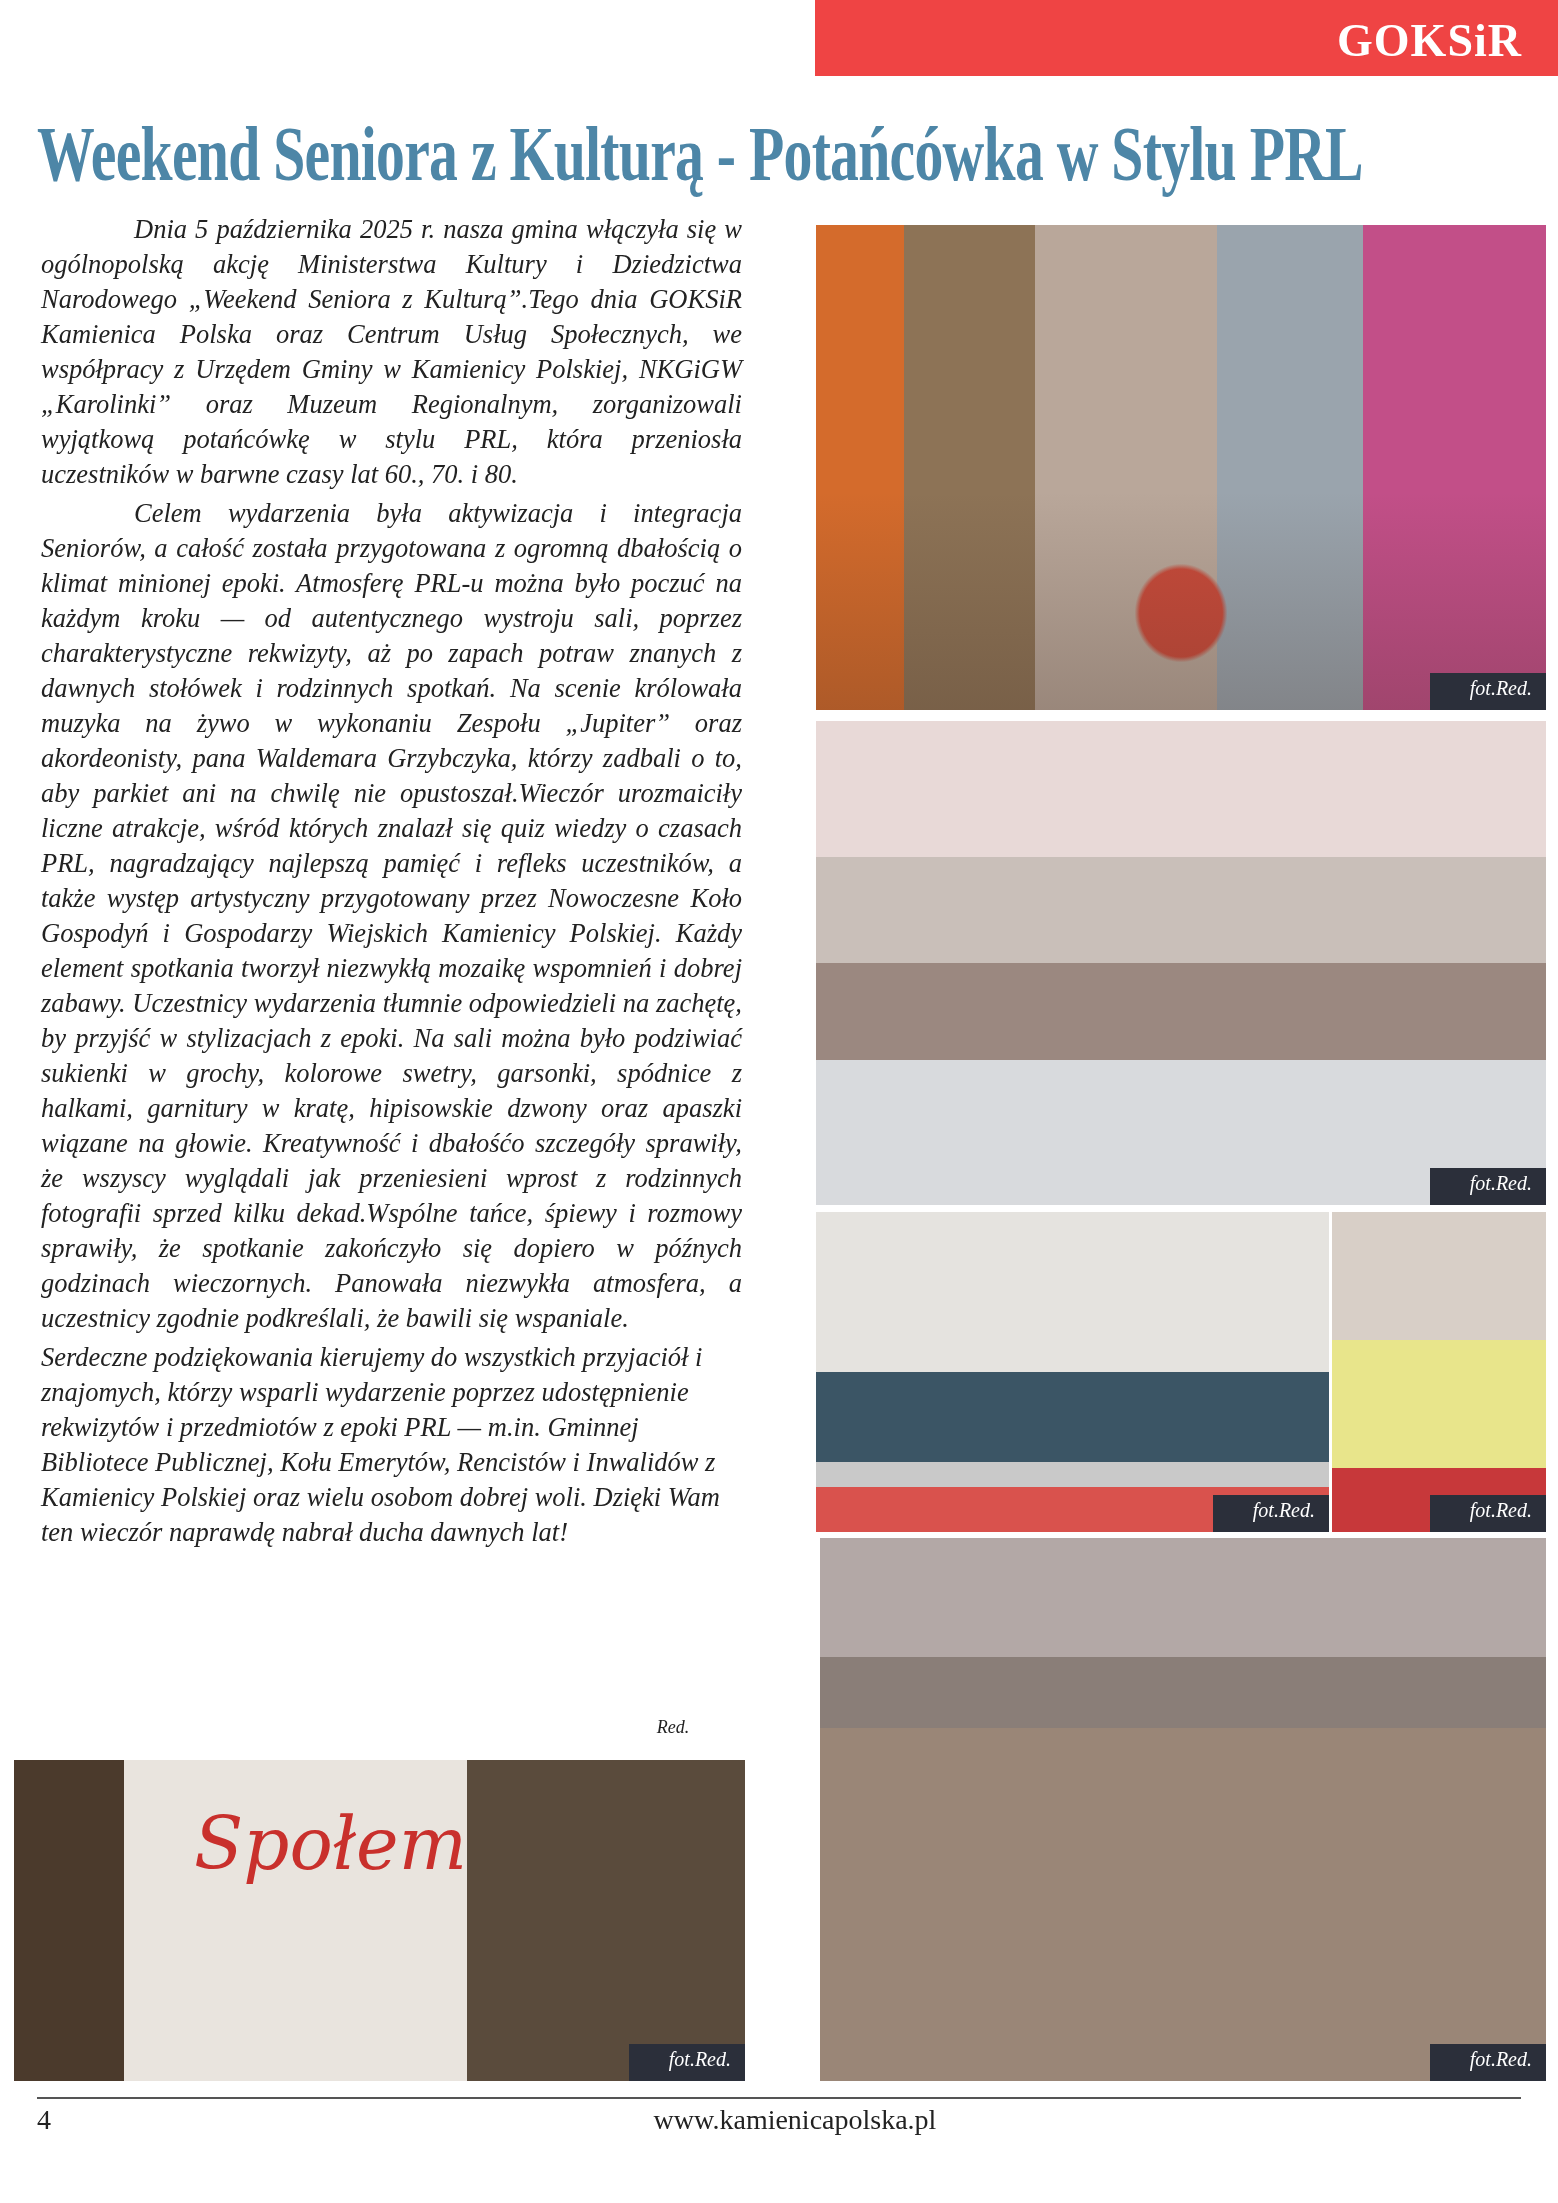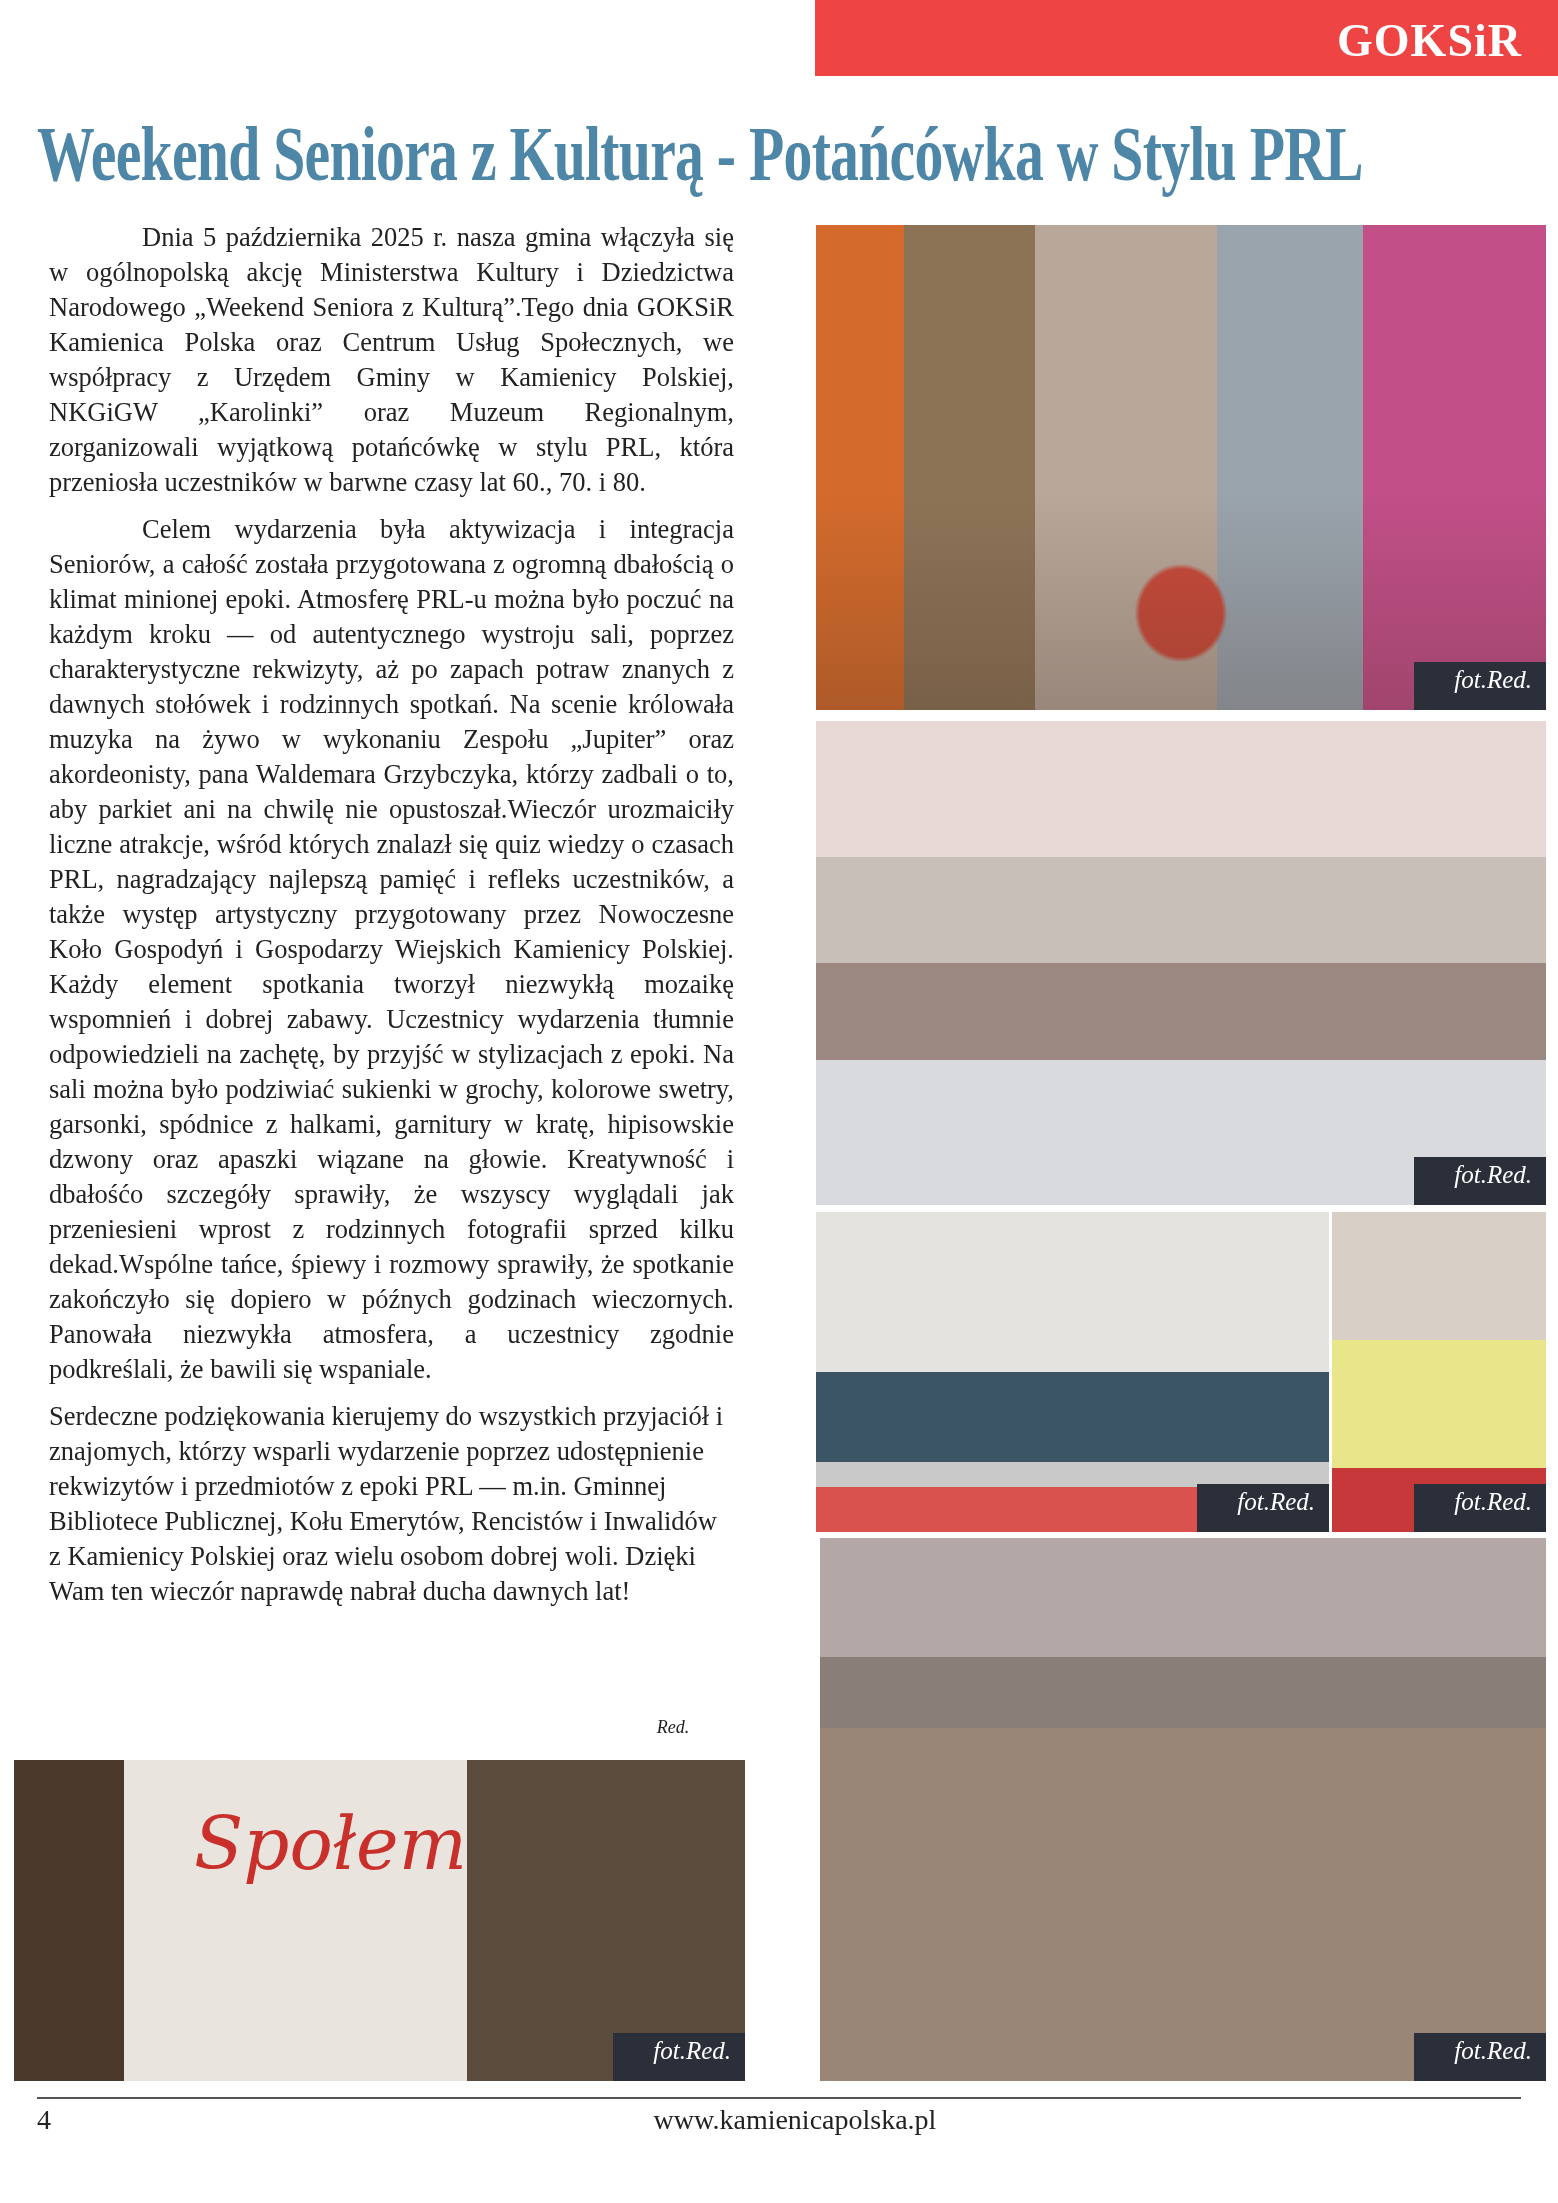--- a/index.html
+++ b/index.html
@@ -1,26 +1,26 @@
 <!DOCTYPE html>
 <html><head>
 <meta charset="utf-8">
 <style>
   html,body{margin:0;padding:0;background:#fff;}
   body{width:1558px;height:2203px;position:relative;overflow:hidden;font-family:"Liberation Serif","DejaVu Serif",serif;color:#222;}
   .hdr{position:absolute;left:815px;top:0;width:743px;height:76px;background:#ef4444;}
   .hdr span{position:absolute;right:36px;top:14px;color:#fff;font-family:"Liberation Serif",serif;font-weight:bold;font-size:46px;letter-spacing:1px;}
   .title{position:absolute;left:37px;top:108px;width:1500px;color:#4d86a7;font-family:"Liberation Serif",serif;font-weight:bold;font-size:78px;line-height:92px;white-space:nowrap;transform:scaleX(0.74);transform-origin:left top;letter-spacing:-1px;}
   .col{position:absolute;left:37px;top:208px;width:709px;font-size:26.5px;line-height:35px;text-align:justify;}
-  .col p{margin:12px;}
+  .col p{margin:4px;font-style:italic;}
   .col p.indent{text-indent:93px;}
   .col p.last{text-align:left;}
   .sig{position:absolute;left:600px;top:1717px;width:146px;text-align:center;font-style:italic;font-size:18px;}
   .photo{position:absolute;overflow:hidden;}
-  .cap{position:absolute;right:0;bottom:0;background:#2b2f3a;color:#fff;font-style:italic;font-size:25px;padding:4px 14px 16px 40px;}
+  .cap{position:absolute;right:0;bottom:0;background:#2b2f3a;color:#fff;font-style:italic;font-size:20px;padding:4px 14px 10px 40px;}
   .footer-line{position:absolute;left:37px;top:2097px;width:1484px;height:2px;background:#555;}
   .pgnum{position:absolute;left:37px;top:2104px;font-size:28px;}
   .url{position:absolute;left:16px;width:1558px;top:2104px;text-align:center;font-size:28px;}
   
   .p1{left:816px;top:225px;width:730px;height:485px;background:
     linear-gradient(180deg,rgba(0,0,0,0) 55%,rgba(60,40,30,.25) 100%),
     radial-gradient(ellipse at 50% 80%,#c94b3b 0,#c94b3b 8%,transparent 9%),
     linear-gradient(90deg,#d46b2c 0 12%,#8d7356 12% 30%,#b9a79a 30% 55%,#9aa4ad 55% 75%,#c24f88 75% 100%);}
   .p2{left:816px;top:721px;width:730px;height:484px;background:
     linear-gradient(180deg,#e8d9d7 0 28%,#c9bfb9 28% 50%,#9b8880 50% 70%,#d8dadd 70% 100%),#ccc;}

